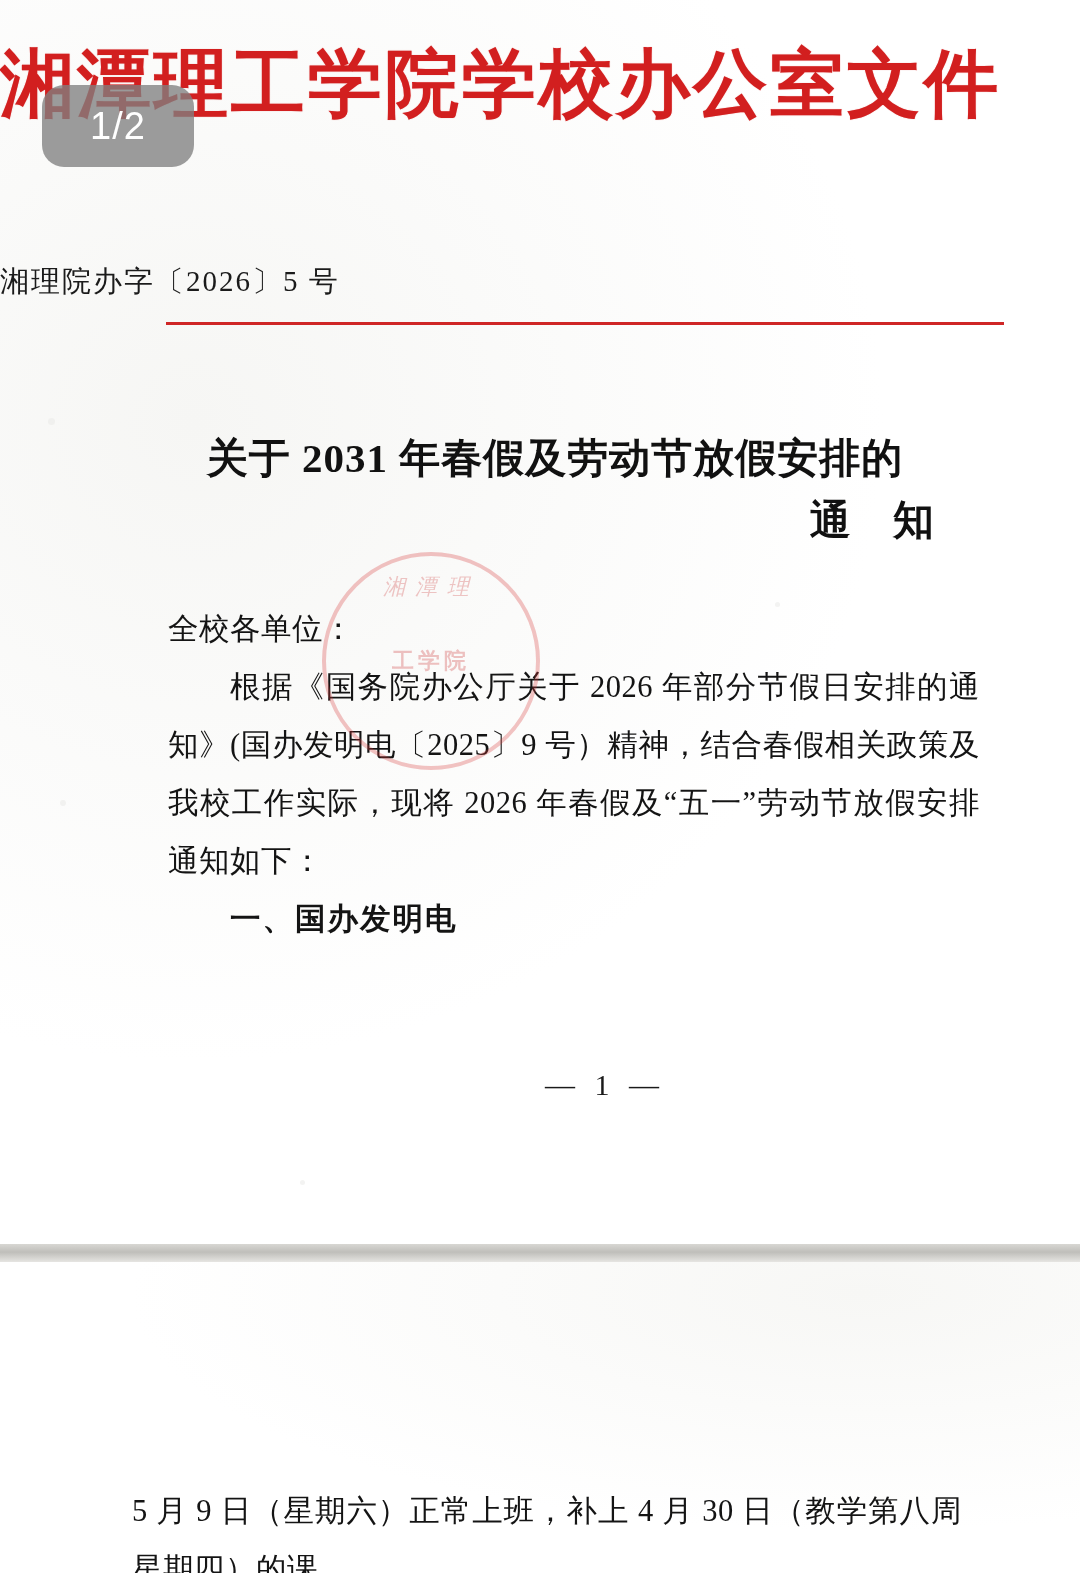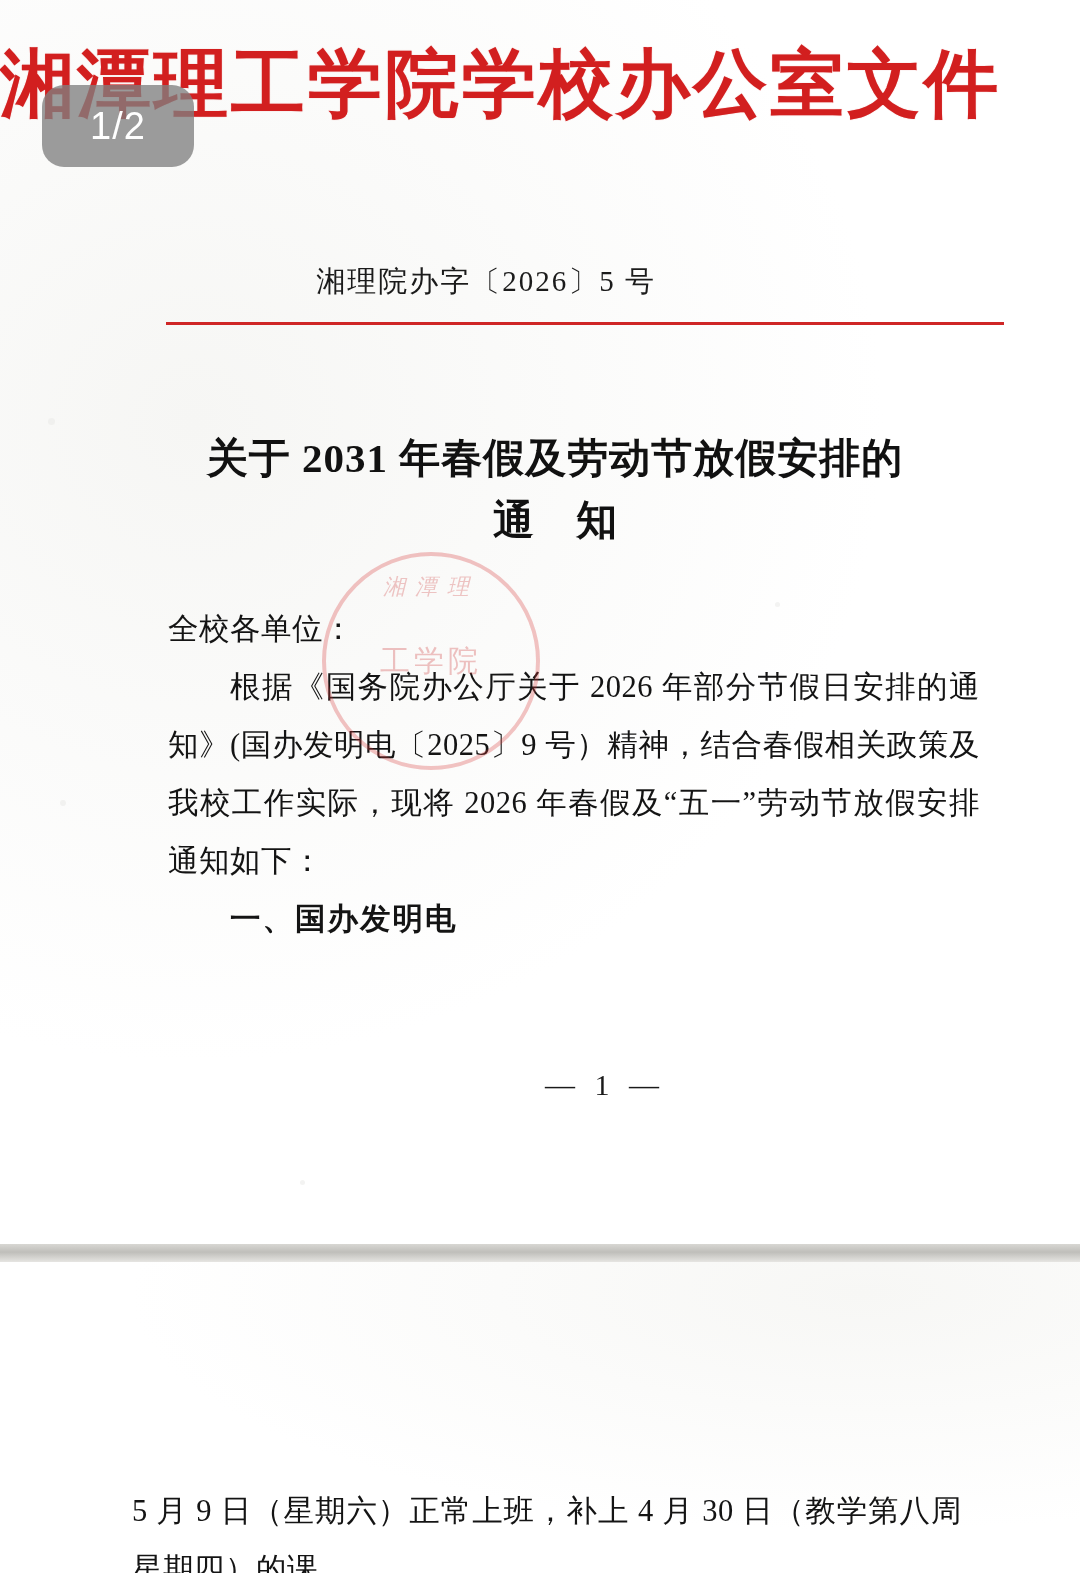--- a/index.html
+++ b/index.html
@@ -95,21 +95,20 @@
     white-space: nowrap;
     z-index: 3;
     text-shadow: 0 0 1px rgba(210,31,31,.45);
   }
 
   .doc-number {
     position: absolute;
     left: 0;
     top: 262px;
     width: 972px;
-    text-align: center;
     font-size: 29px;
     color: #1b1b1b;
     letter-spacing: 2px;
   }
 
   .red-rule {
     position: absolute;
     left: 166px;
     top: 322px;
     width: 838px;
@@ -126,20 +125,21 @@
     font-size: 41px;
     font-weight: bold;
     color: #111111;
     line-height: 1.5;
     letter-spacing: 1px;
   }
   .doc-title .line2 {
     display: block;
     letter-spacing: 16px;
     padding-left: 16px;
+    text-align: right;
   }
 
   
   .body-block {
     position: absolute;
     left: 168px;
     top: 600px;
     width: 812px;
     font-size: 30.5px;
     color: #141414;
@@ -166,22 +166,22 @@
     height: 210px;
     border: 4px solid rgba(214,60,60,.30);
     border-radius: 50%;
     z-index: 1;
     pointer-events: none;
   }
   .seal .seal-txt {
     position: absolute;
     inset: 0;
     color: rgba(206,55,55,.30);
-    font-size: 30px;
-    font-weight: normal;
+    font-size: 22px;
+    font-weight: bold;
     display: flex;
     align-items: center;
     justify-content: center;
     letter-spacing: 4px;
   }
   .seal .seal-top {
     position: absolute;
     top: 16px;
     left: 0;
     right: 0;

